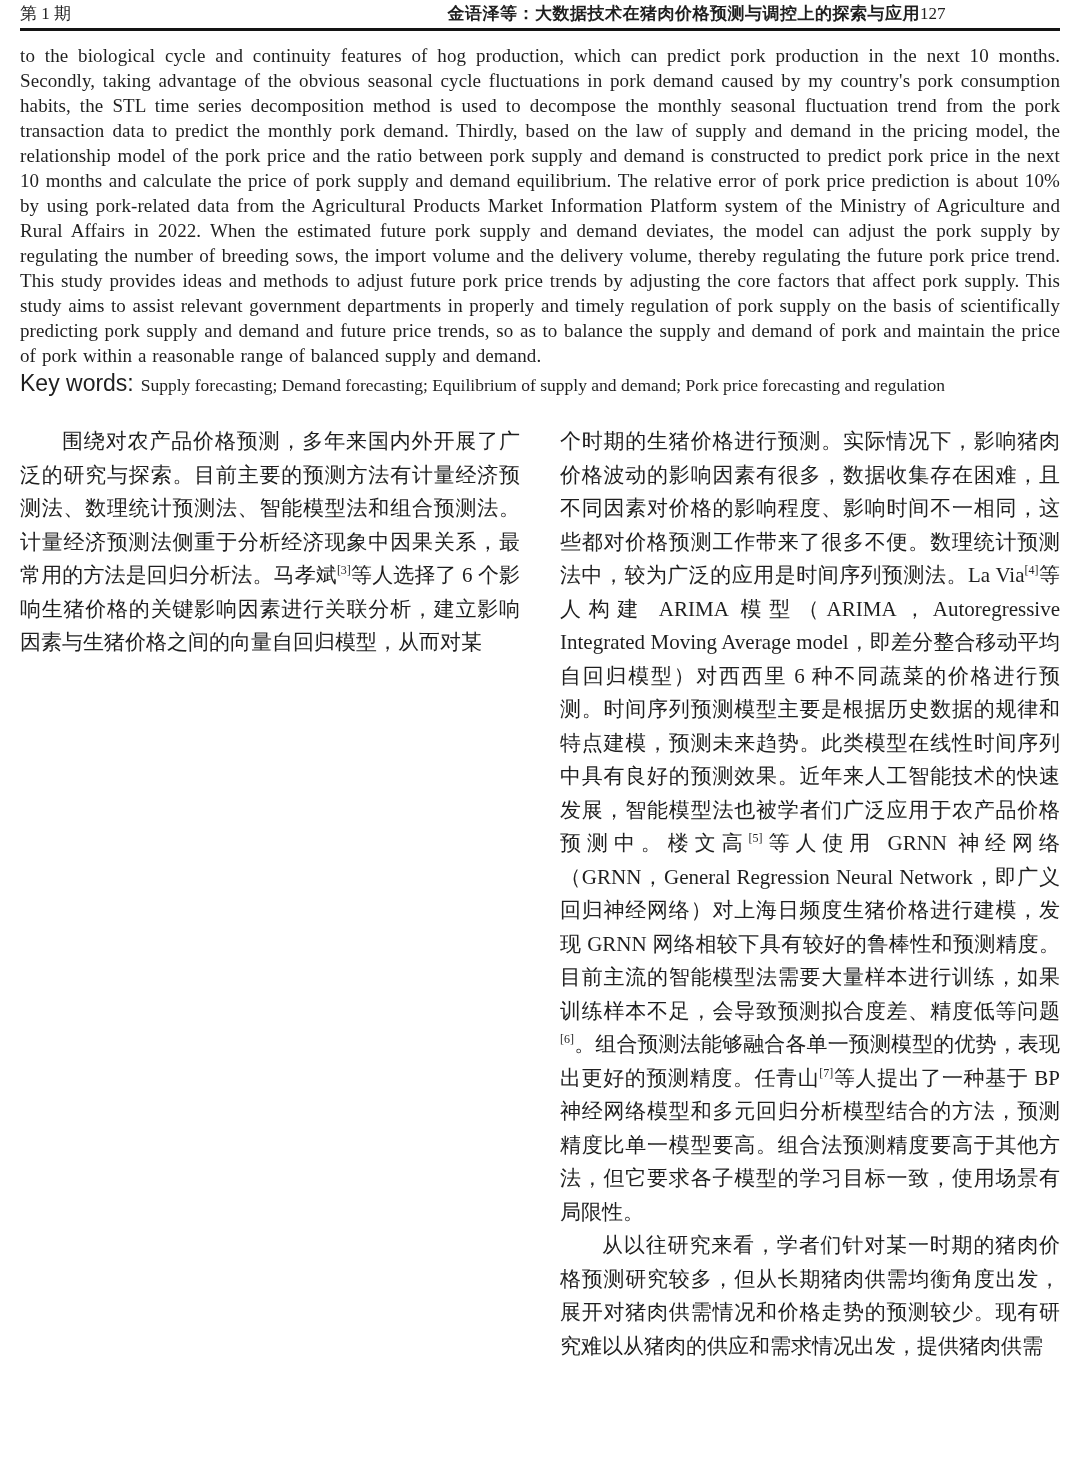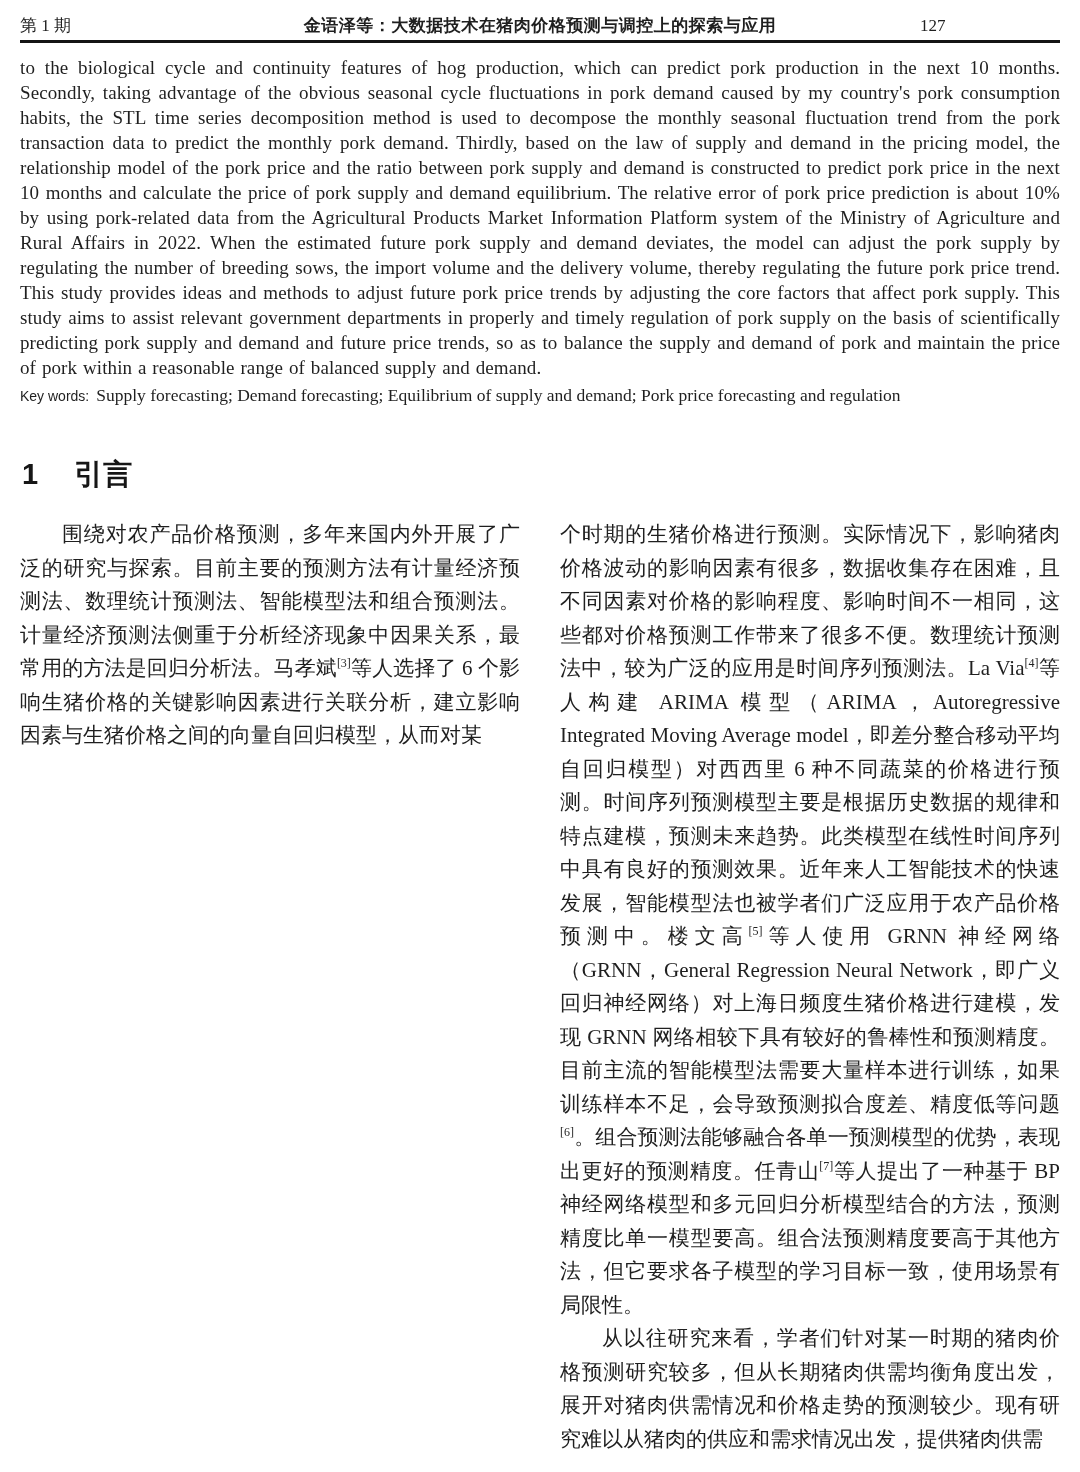--- a/index.html
+++ b/index.html
@@ -10,28 +10,28 @@
     background: #ffffff;
     color: #1f1f1f;
     font-family: "Liberation Serif", "DejaVu Serif", serif;
   }
   .page { padding: 0 20px; }
 
   
   .header {
     display: flex;
     align-items: baseline;
-    padding-top: 16px;
+    padding-top: 4px;
     font-size: 17px;
     line-height: 20px;
   }
   .issue   { flex: 0 0 140px; text-align: left; }
   .running-title {
     flex: 1 1 auto;
-    text-align: center;
+    text-align: right;
     font-family: "Liberation Sans", "DejaVu Sans", sans-serif;
     font-weight: 600;
     letter-spacing: 0.5px;
   }
   .pageno  { flex: 0 0 140px; }
   .rule {
     margin-top: 4px;
     border-bottom: 3px solid #141414;
   }
 
@@ -44,21 +44,21 @@
     letter-spacing: 0.1px;
     word-spacing: 1px;
   }
   .keywords {
     font-size: 17.5px;
     line-height: 31.3px;
     text-align: left;
   }
   .kw-label {
     font-family: "Liberation Sans", "DejaVu Sans", sans-serif;
-    font-size: 14px;
+    font-size: 23px;
     margin-right: 7px;
     text-align: center;
   }
 
   
   .section-heading {
     margin: 42px 0 0 2px;
     font-family: "Liberation Sans", "DejaVu Sans", sans-serif;
     font-weight: 600;
     font-size: 29px;
@@ -100,23 +100,20 @@
     <span class="pageno">127</span>
   </div>
   <div class="rule"></div>
 
   <div class="abstract">to the biological cycle and continuity features of hog production, which can predict pork production in the next 10 months. Secondly, taking advantage of the obvious seasonal cycle fluctuations in pork demand caused by my country's pork consumption habits, the STL time series decomposition method is used to decompose the monthly seasonal fluctuation trend from the pork transaction data to predict the monthly pork demand. Thirdly, based on the law of supply and demand in the pricing model, the relationship model of the pork price and the ratio between pork supply and demand is constructed to predict pork price in the next 10 months and calculate the price of pork supply and demand equilibrium. The relative error of pork price prediction is about 10% by using pork-related data from the Agricultural Products Market Information Platform system of the Ministry of Agriculture and Rural Affairs in 2022. When the estimated future pork supply and demand deviates, the model can adjust the pork supply by regulating the number of breeding sows, the import volume and the delivery volume, thereby regulating the future pork price trend. This study provides ideas and methods to adjust future pork price trends by adjusting the core factors that affect pork supply. This study aims to assist relevant government departments in properly and timely regulation of pork supply on the basis of scientifically predicting pork supply and demand and future price trends, so as to balance the supply and demand of pork and maintain the price of pork within a reasonable range of balanced supply and demand.</div>
 
   <div class="keywords">
     <span class="kw-label">Key words:</span><span class="kw-text">Supply forecasting; Demand forecasting; Equilibrium of supply and demand; Pork price forecasting and regulation</span>
   </div>
 
-  <h2 class="section-heading">
-    <span class="sec-num">1</span><span class="sec-title">引言</span>
-  </h2>
 
   <div class="columns">
     <div class="col">
         <p class="indent">围绕对农产品价格预测，多年来国内外开展了广泛的研究与探索。目前主要的预测方法有计量经济预测法、数理统计预测法、智能模型法和组合预测法。计量经济预测法侧重于分析经济现象中因果关系，最常用的方法是回归分析法。马孝斌<sup>[3]</sup>等人选择了 6 个影响生猪价格的关键影响因素进行关联分析，建立影响因素与生猪价格之间的向量自回归模型，从而对某</p>
       </div>
     <div class="col">
         <p class="">个时期的生猪价格进行预测。实际情况下，影响猪肉价格波动的影响因素有很多，数据收集存在困难，且不同因素对价格的影响程度、影响时间不一相同，这些都对价格预测工作带来了很多不便。数理统计预测法中，较为广泛的应用是时间序列预测法。La Via<sup>[4]</sup>等人构建 ARIMA 模型（ARIMA，Autoregressive Integrated Moving Average model，即差分整合移动平均自回归模型）对西西里 6 种不同蔬菜的价格进行预测。时间序列预测模型主要是根据历史数据的规律和特点建模，预测未来趋势。此类模型在线性时间序列中具有良好的预测效果。近年来人工智能技术的快速发展，智能模型法也被学者们广泛应用于农产品价格预测中。楼文高<sup>[5]</sup>等人使用 GRNN 神经网络（GRNN，General Regression Neural Network，即广义回归神经网络）对上海日频度生猪价格进行建模，发现 GRNN 网络相较下具有较好的鲁棒性和预测精度。目前主流的智能模型法需要大量样本进行训练，如果训练样本不足，会导致预测拟合度差、精度低等问题<sup>[6]</sup>。组合预测法能够融合各单一预测模型的优势，表现出更好的预测精度。任青山<sup>[7]</sup>等人提出了一种基于 BP 神经网络模型和多元回归分析模型结合的方法，预测精度比单一模型要高。组合法预测精度要高于其他方法，但它要求各子模型的学习目标一致，使用场景有局限性。</p>
         <p class="indent">从以往研究来看，学者们针对某一时期的猪肉价格预测研究较多，但从长期猪肉供需均衡角度出发，展开对猪肉供需情况和价格走势的预测较少。现有研究难以从猪肉的供应和需求情况出发，提供猪肉供需</p>
       </div>
   </div>

